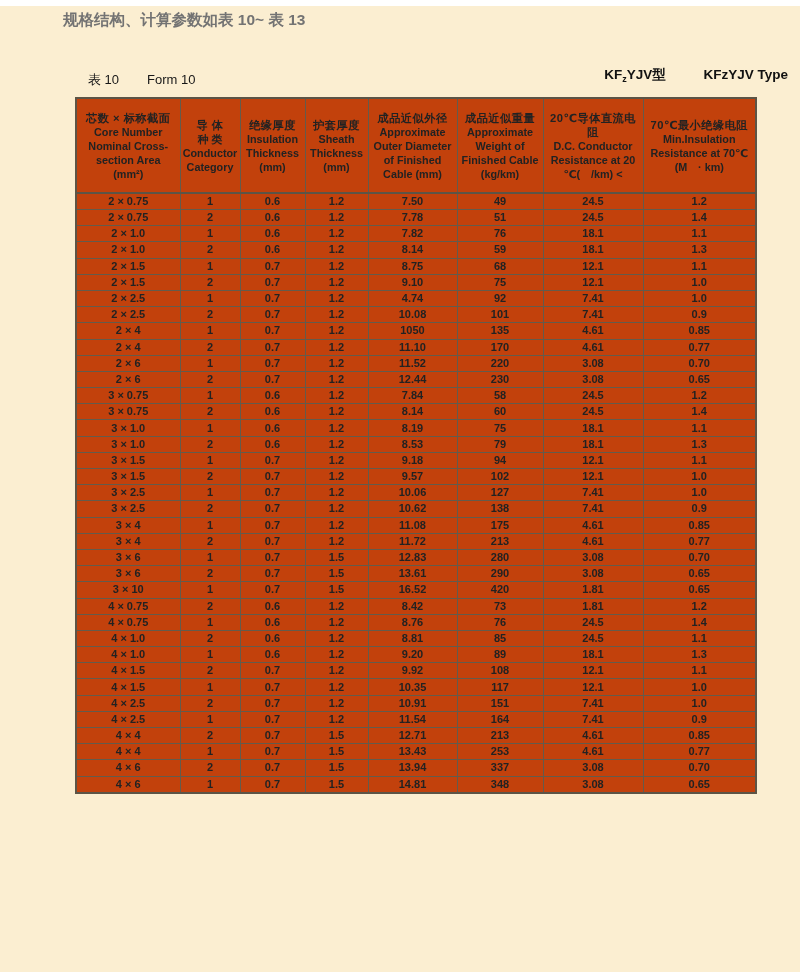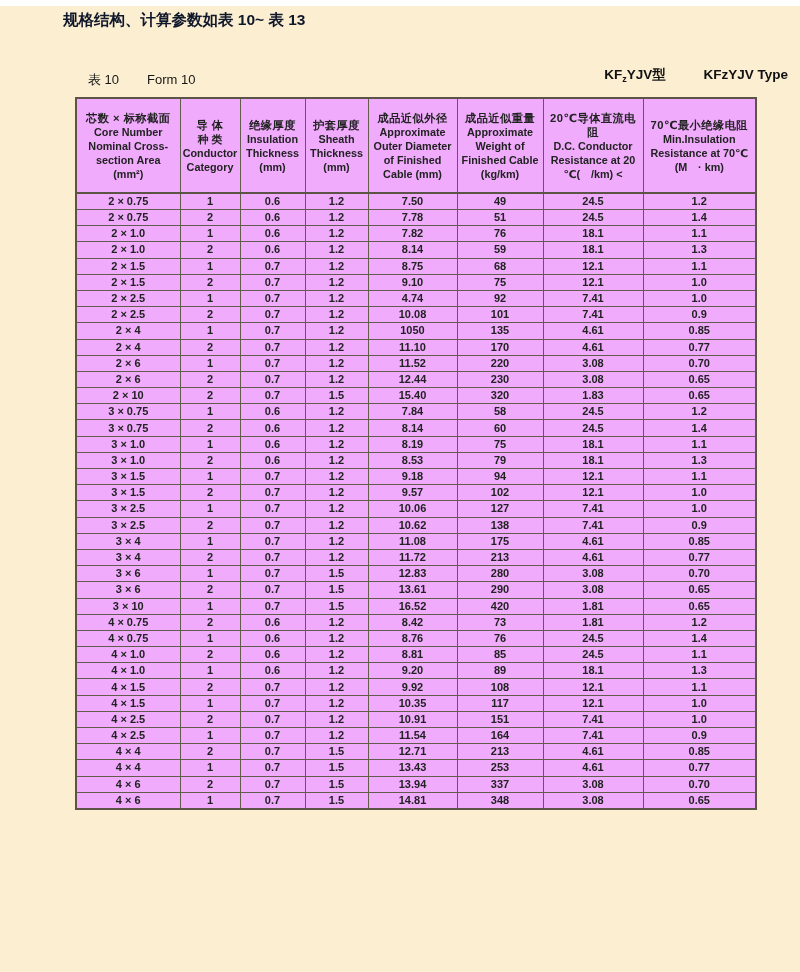--- a/index.html
+++ b/index.html
@@ -10,42 +10,42 @@
     background: #fbeed1;
     font-family: "Liberation Sans", "DejaVu Sans", sans-serif;
     overflow: hidden;
   }
   .top-strip {
     position: absolute; left: 0; top: 0;
     width: 800px; height: 6px; background: #ffffff;
   }
   .doc-title {
     position: absolute; left: 63px; top: 10px;
-    color: #0f172a; font-weight: bold;
+    color: #737373; font-weight: bold;
     font-size: 15.5px; line-height: 20px;
   }
   .doc-title .line { white-space: nowrap; }
   .form-label {
     position: absolute; left: 88px; top: 71px;
     color: #171717; font-size: 13px; font-weight: normal;
   }
   .form-label .en { margin-left: 28px; }
   .type-label {
     position: absolute; right: 12px; top: 66px;
     color: #111; font-size: 13.5px; font-weight: bold;
     white-space: nowrap;
   }
   .type-label .sub { font-size: 9px; vertical-align: -3px; }
   .type-label .en { margin-left: 34px; }
   table.spec {
     position: absolute; left: 75px; top: 97px;
     width: 680px;
     border-collapse: collapse;
     table-layout: fixed;
-    background: #f0abfc;
+    background: #c2410c;
   }
   table.spec th, table.spec td {
     border: 1px solid #635b4c;
     text-align: center; vertical-align: middle;
     color: #222;
   }
   table.spec { border: 2px solid #5c5446; }
   table.spec thead th {
     height: 95px;
     border-bottom: 2px solid #5c5446;
@@ -259,30 +259,20 @@
         <td>2 × 6</td>
         <td>2</td>
         <td>0.7</td>
         <td>1.2</td>
         <td>12.44</td>
         <td>230</td>
         <td>3.08</td>
         <td>0.65</td>
       </tr>
       <tr>
-        <td>2 × 10</td>
-        <td>2</td>
-        <td>0.7</td>
-        <td>1.5</td>
-        <td>15.40</td>
-        <td>320</td>
-        <td>1.83</td>
-        <td>0.65</td>
-      </tr>
-      <tr>
         <td>3 × 0.75</td>
         <td>1</td>
         <td>0.6</td>
         <td>1.2</td>
         <td>7.84</td>
         <td>58</td>
         <td>24.5</td>
         <td>1.2</td>
       </tr>
       <tr>

